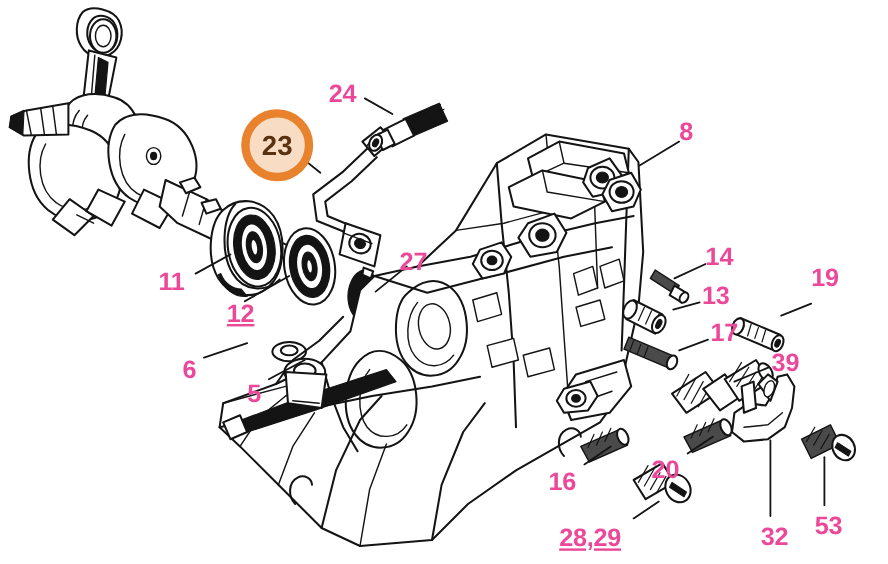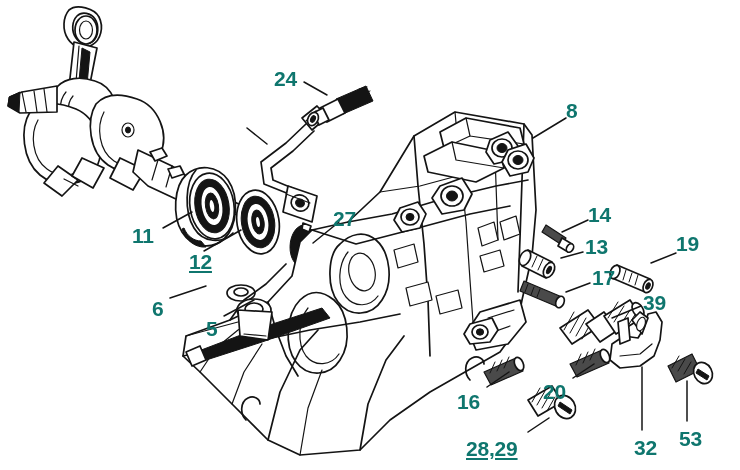--- a/index.html
+++ b/index.html
@@ -23,21 +23,21 @@
     top: 0;
     width: 740px;
     height: 470px;
     display: block;
   }
   .part-label {
     position: absolute;
     font-family: "Liberation Sans", sans-serif;
     font-weight: bold;
     font-size: 21px;
-    color: #0f766e;
+    color: #ec4899;
     line-height: 1;
     white-space: nowrap;
     letter-spacing: -0.2px;
     user-select: none;
   }
   .highlight-badge {
     position: absolute;
     border-radius: 50%;
     display: flex;
     align-items: center;
@@ -418,33 +418,34 @@
         <line x1="641" y1="306" x2="612" y2="318" class="leader"></line>
         <line x1="487" y1="387" x2="509" y2="372" class="leader"></line>
         <line x1="573" y1="378" x2="594" y2="364" class="leader"></line>
         <line x1="528" y1="432" x2="549" y2="418" class="leader"></line>
         <line x1="642" y1="430" x2="642" y2="367" class="leader"></line>
         <line x1="687" y1="421" x2="687" y2="381" class="leader"></line>
         <line x1="247" y1="128" x2="267" y2="144" class="leader"></line>
       </g>
   </svg>
 
+  <div class="highlight-badge" id="highlight-badge" style="width: 60px; height: 60px; left: 201px; top: 91px; background: rgb(248, 221, 196); border: 7px solid rgb(232, 130, 44); color: rgb(90, 49, 17);">23</div>
 
   <div id="label-layer">
       <div class="part-label" style="left: 274px; top: 68px;">24</div>
       <div class="part-label" style="left: 566px; top: 100px;">8</div>
       <div class="part-label" style="left: 132px; top: 225px; text-align: center;">11</div>
       <div class="part-label" style="left: 189px; top: 251px; text-decoration: underline;">12</div>
       <div class="part-label" style="left: 333px; top: 208px;">27</div>
       <div class="part-label" style="left: 152px; top: 298px;">6</div>
       <div class="part-label" style="left: 206px; top: 318px;">5</div>
       <div class="part-label" style="left: 588px; top: 204px;">14</div>
       <div class="part-label" style="left: 585px; top: 236px;">13</div>
       <div class="part-label" style="left: 592px; top: 267px;">17</div>
-      <div class="part-label" style="left: 676px; top: 233px; text-align: right;">19</div>
+      <div class="part-label" style="left: 676px; top: 221px; text-align: right;">19</div>
       <div class="part-label" style="left: 643px; top: 292px;">39</div>
       <div class="part-label" style="left: 457px; top: 391px;">16</div>
       <div class="part-label" style="left: 543px; top: 381px;">20</div>
       <div class="part-label" style="left: 466px; top: 438px; text-decoration: underline;">28,29</div>
       <div class="part-label" style="left: 634px; top: 437px;">32</div>
       <div class="part-label" style="left: 679px; top: 428px;">53</div>
     </div>
 
 </div>
 

